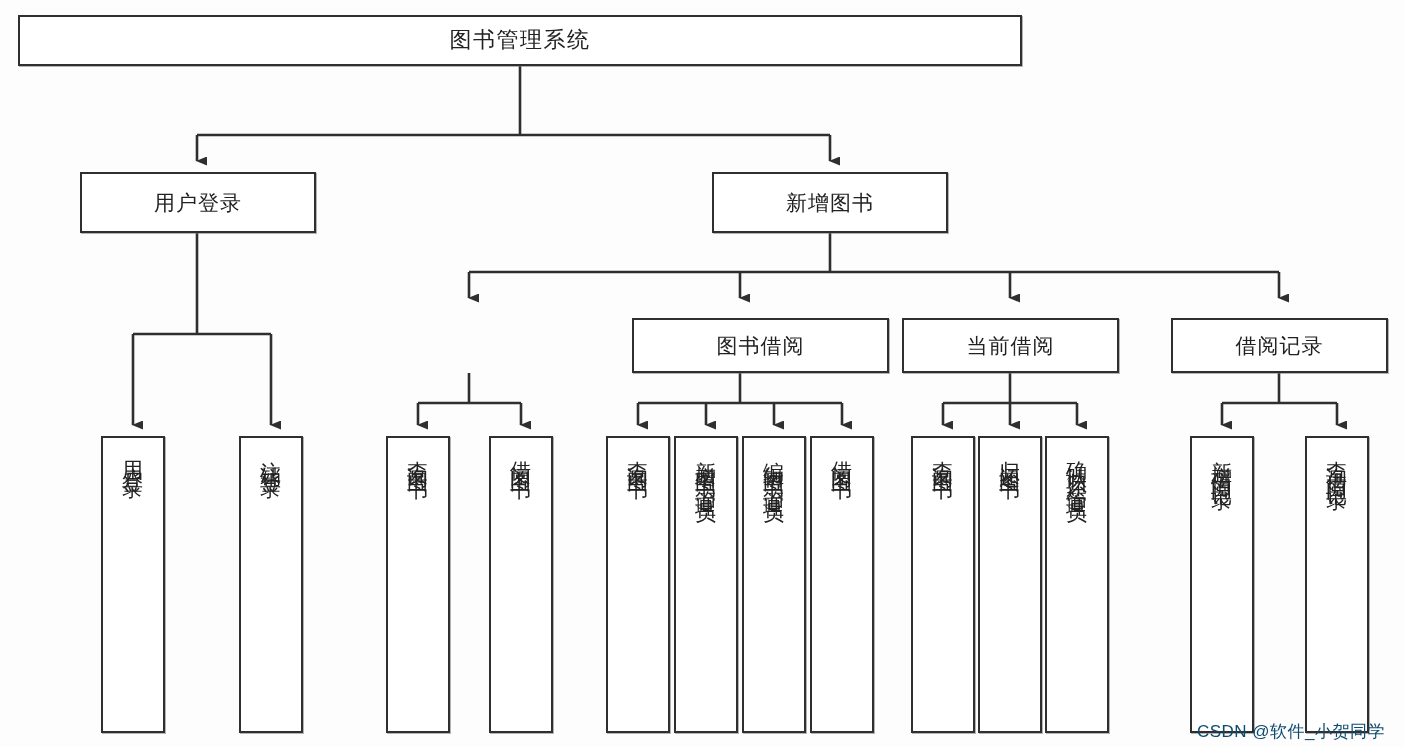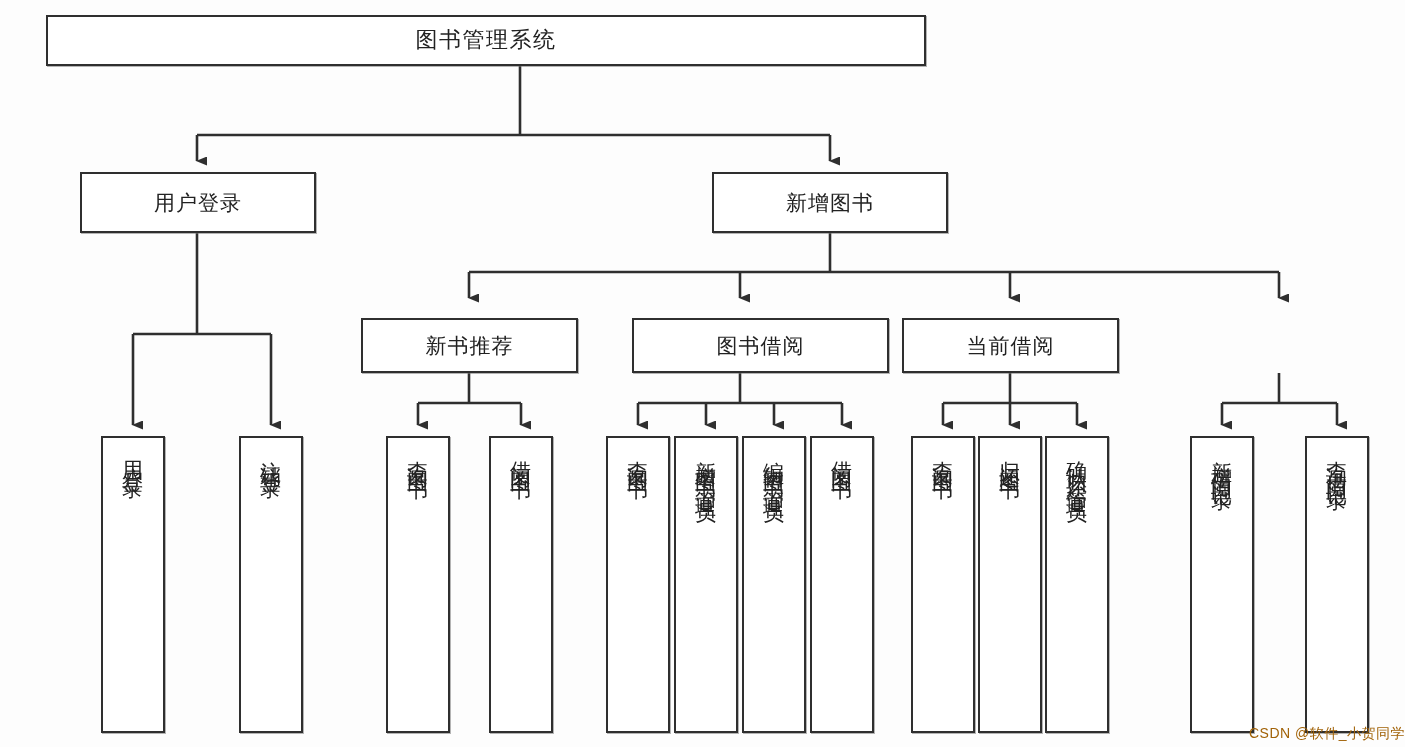--- a/index.html
+++ b/index.html
@@ -40,23 +40,23 @@
     writing-mode:vertical-rl;
     text-orientation:upright;
     font-size:21px;
     letter-spacing:6px;
     line-height:1;
     margin:0 auto;
   }
 
   #watermark{
     position:absolute;
-    right:0;bottom:4px;
-    font-size:14px;
-    color:#a16207;
+    right:20px;bottom:4px;
+    font-size:17px;
+    color:#0c4a6e;
     letter-spacing:.5px;
     user-select:none;
   }
 </style>
 </head>
 <body>
 
 <div id="stage">
 
   <svg id="wires" viewBox="0 0 1405 747">
@@ -102,39 +102,39 @@
       <path d="M1010,403 L1010,425" marker-end="url(#arw)"></path>
       <path d="M1077,403 L1077,425" marker-end="url(#arw)"></path>
 
       <path d="M1279,373 L1279,403"></path>
       <path d="M1222,403 L1337,403"></path>
       <path d="M1222,403 L1222,425" marker-end="url(#arw)"></path>
       <path d="M1337,403 L1337,425" marker-end="url(#arw)"></path>
     </g>
   </svg>
 
-  <div class="node h root" style="left:18px;top:15px;width:880px;height:51px;margin-left:28px;">
+  <div class="node h root" style="left:18px;top:15px;width:1004px;height:51px;">
     <span class="lbl">图书管理系统</span>
   </div>
 
   <div class="node h" style="left:80px;top:172px;width:236px;height:61px;">
     <span class="lbl">用户登录</span>
   </div>
   <div class="node h" style="left:712px;top:172px;width:236px;height:61px;">
     <span class="lbl">新增图书</span>
   </div>
 
-  <div class="node h" style="left:361px;top:318px;width:217px;height:55px;">
-    <span class="lbl">新书推荐</span>
-  </div>
   <div class="node h" style="left:632px;top:318px;width:257px;height:55px;">
     <span class="lbl">图书借阅</span>
   </div>
   <div class="node h" style="left:902px;top:318px;width:217px;height:55px;">
     <span class="lbl">当前借阅</span>
+  </div>
+  <div class="node h" style="left:1171px;top:318px;width:217px;height:55px;">
+    <span class="lbl">借阅记录</span>
   </div>
 
   <div class="node v" style="left:101px;top:436px;width:64px;height:297px;">
     <span class="lbl">用户登录</span>
   </div>
   <div class="node v" style="left:239px;top:436px;width:64px;height:297px;">
     <span class="lbl">注销登录</span>
   </div>
 
   <div class="node v" style="left:386px;top:436px;width:64px;height:297px;">

